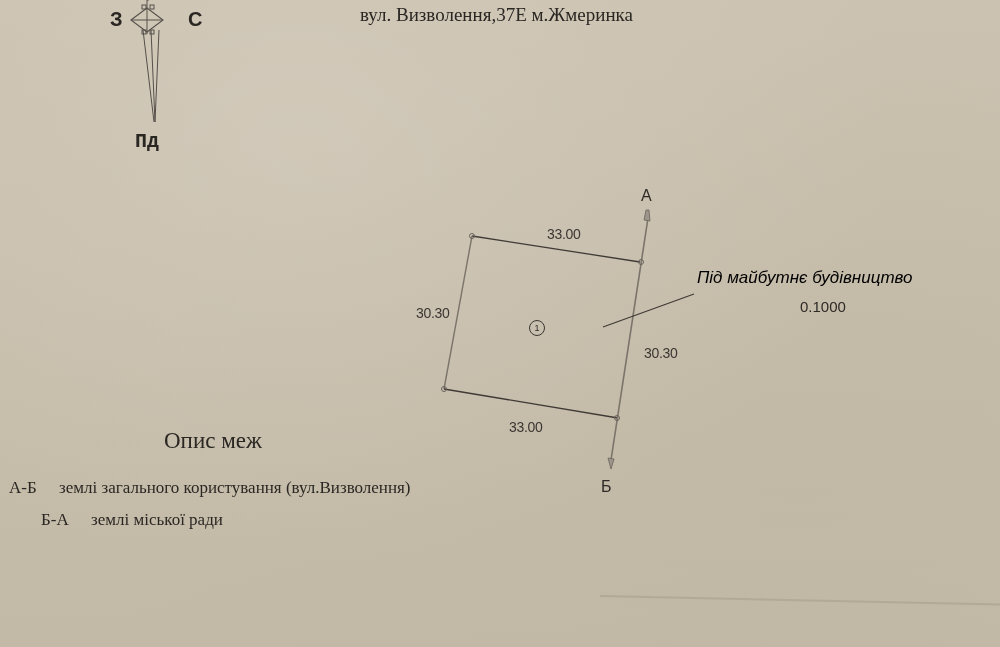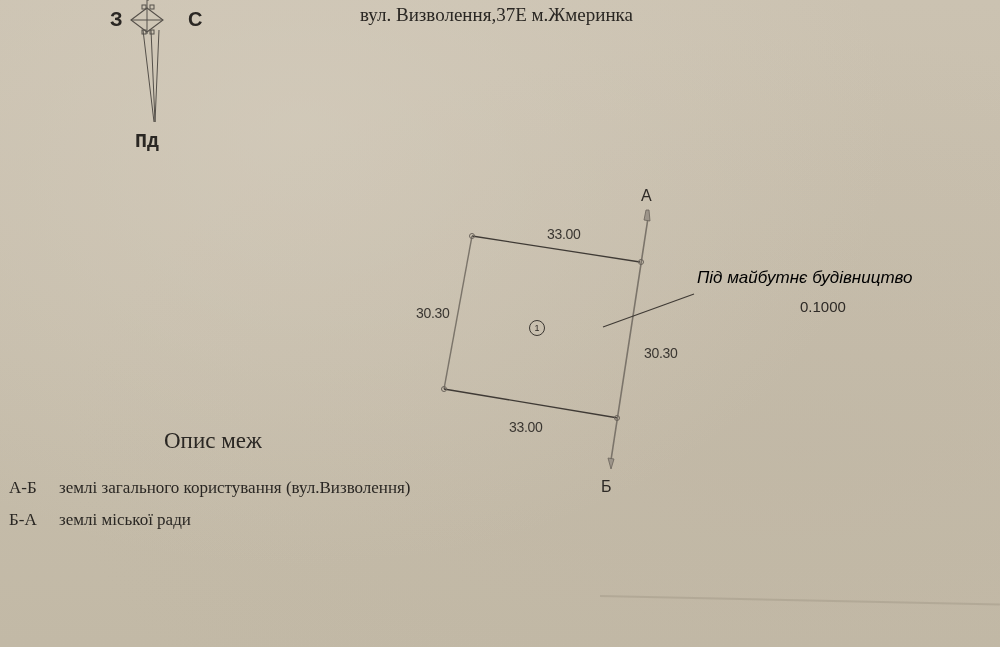--- a/index.html
+++ b/index.html
@@ -109,21 +109,21 @@
       left: 9px;
       font-size: 17px;
       color: #2a2723;
       white-space: nowrap;
     }
     .boundary-row .code {
       display: inline-block;
       width: 50px;
     }
     #boundary-row-0 { top: 478px; }
-    #boundary-row-1 { top: 510px; }
+    #boundary-row-1 { top: 510px; margin-left: 32px; }
   </style>
 </head>
 <body>
 
 <div class="crease"></div>
 
 <svg id="map-svg" width="1000" height="647" viewBox="0 0 1000 647">
 
   <g stroke="#55504a" stroke-width="1" fill="none">
 

